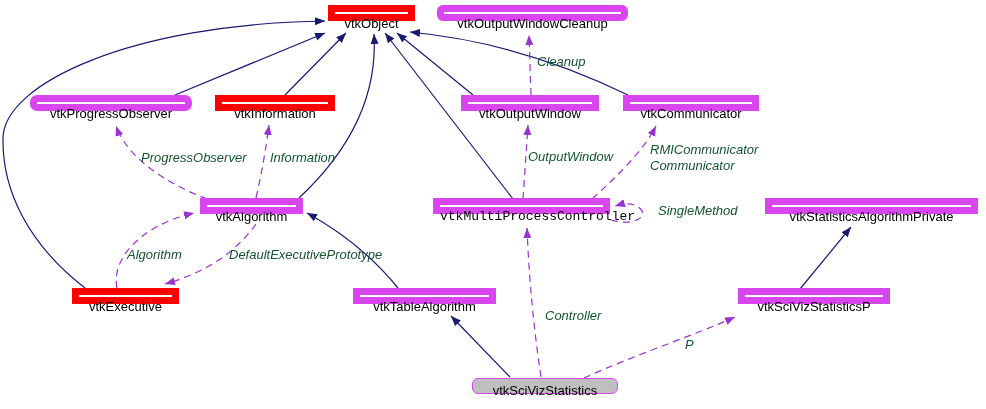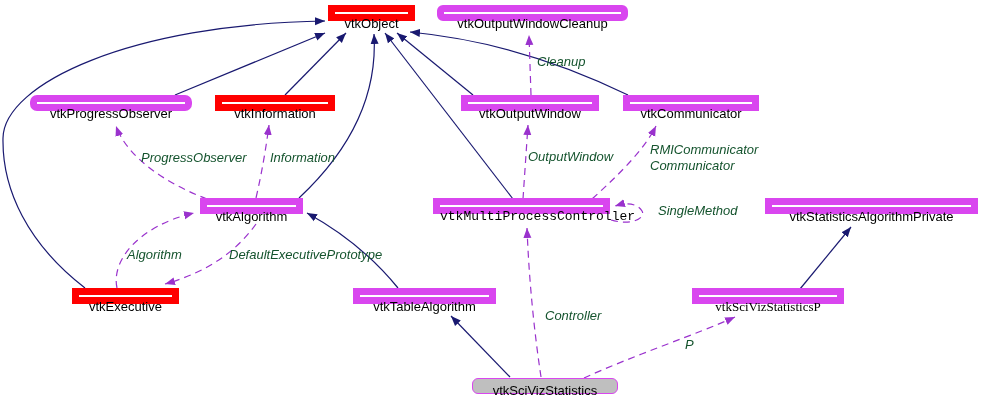--- a/index.html
+++ b/index.html
@@ -88,21 +88,21 @@
   <div class="node" style="left:437px;top:5px;width:191px;border-radius:6px;">vtkOutputWindowCleanup</div>
   <div class="node" style="left:30px;top:95px;width:162px;border-radius:7px;">vtkProgressObserver</div>
   <div class="node red" style="left:215px;top:95px;width:120px;">vtkInformation</div>
   <div class="node" style="left:461px;top:95px;width:138px;">vtkOutputWindow</div>
   <div class="node" style="left:623px;top:95px;width:136px;">vtkCommunicator</div>
   <div class="node" style="left:200px;top:198px;width:103px;">vtkAlgorithm</div>
   <div class="node" style="left:433px;top:198px;width:177px;font-family:Liberation Mono, monospace;">vtkMultiProcessController</div>
   <div class="node" style="left:765px;top:198px;width:213px;">vtkStatisticsAlgorithmPrivate</div>
   <div class="node red" style="left:72px;top:288px;width:107px;">vtkExecutive</div>
   <div class="node" style="left:353px;top:288px;width:143px;">vtkTableAlgorithm</div>
-  <div class="node" style="left:692px;top:288px;width:152px;font-family:Liberation Serif, serif;">vtkSciVizStatisticsP</div>
+  <div class="node" style="left:738px;top:288px;width:152px;">vtkSciVizStatisticsP</div>
   <div class="node current" style="left:472px;top:378px;width:146px;">vtkSciVizStatistics</div>
 
   <div class="elabel" style="left:537px;top:54px;">Cleanup</div>
   <div class="elabel" style="left:528px;top:149px;">OutputWindow</div>
   <div class="elabel center" style="left:650px;top:142px;width:118px;">
     <div>RMICommunicator</div>
     <div>Communicator</div>
   </div>
   <div class="elabel" style="left:141px;top:150px;">ProgressObserver</div>
   <div class="elabel" style="left:270px;top:150px;">Information</div>

